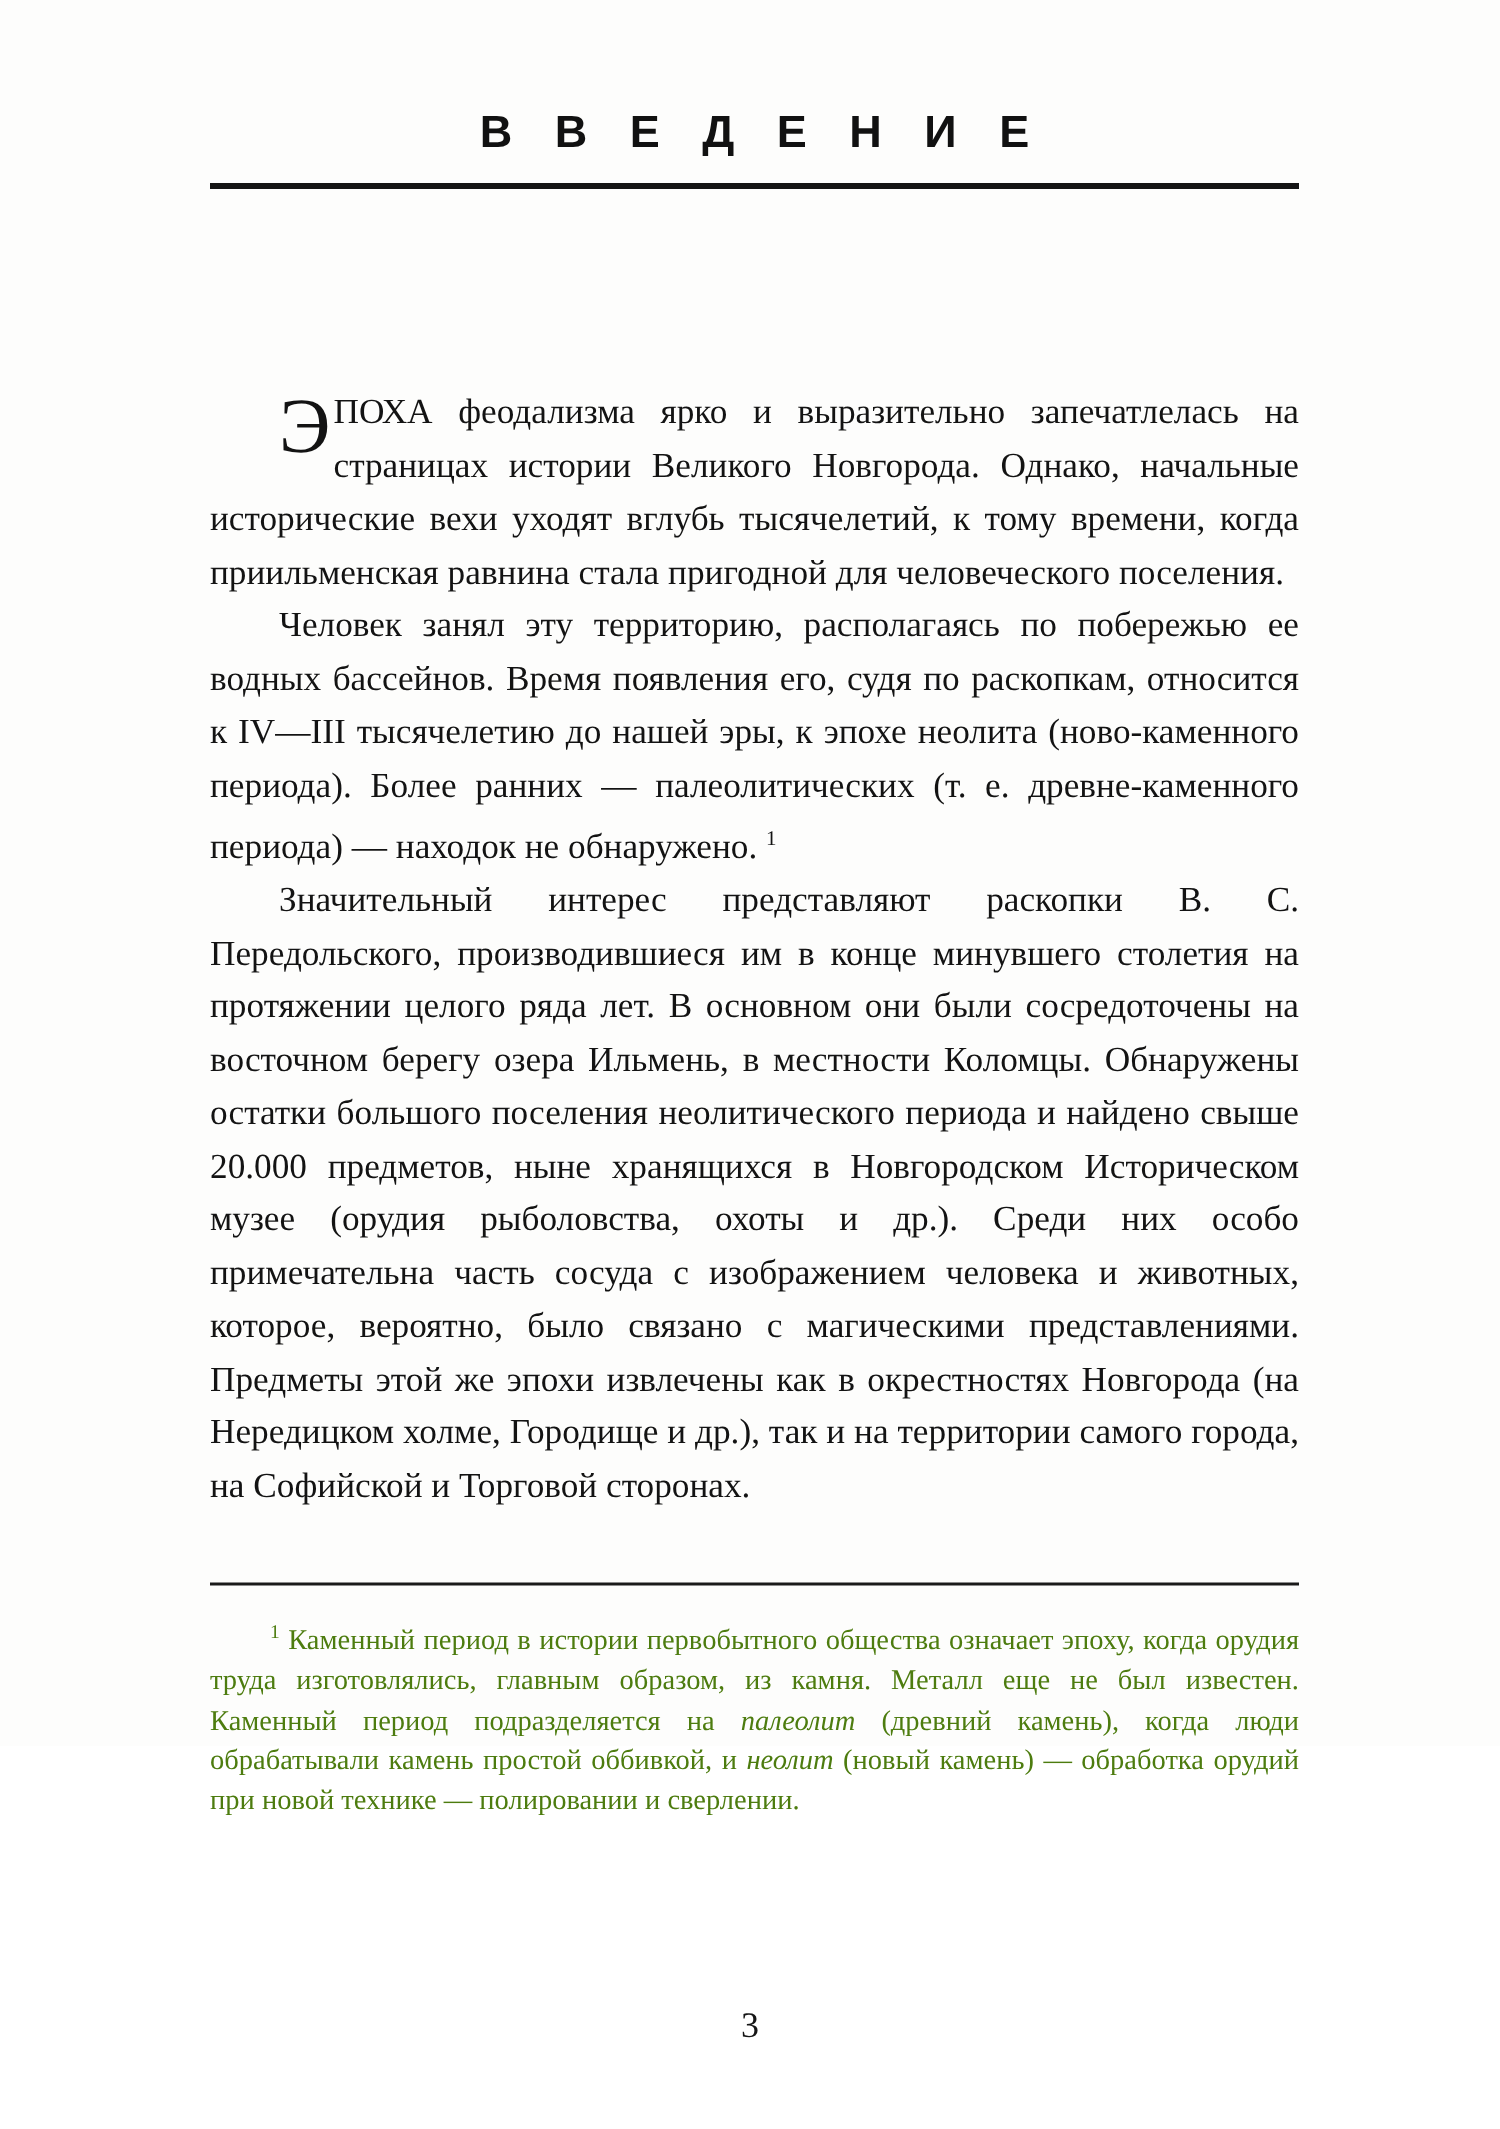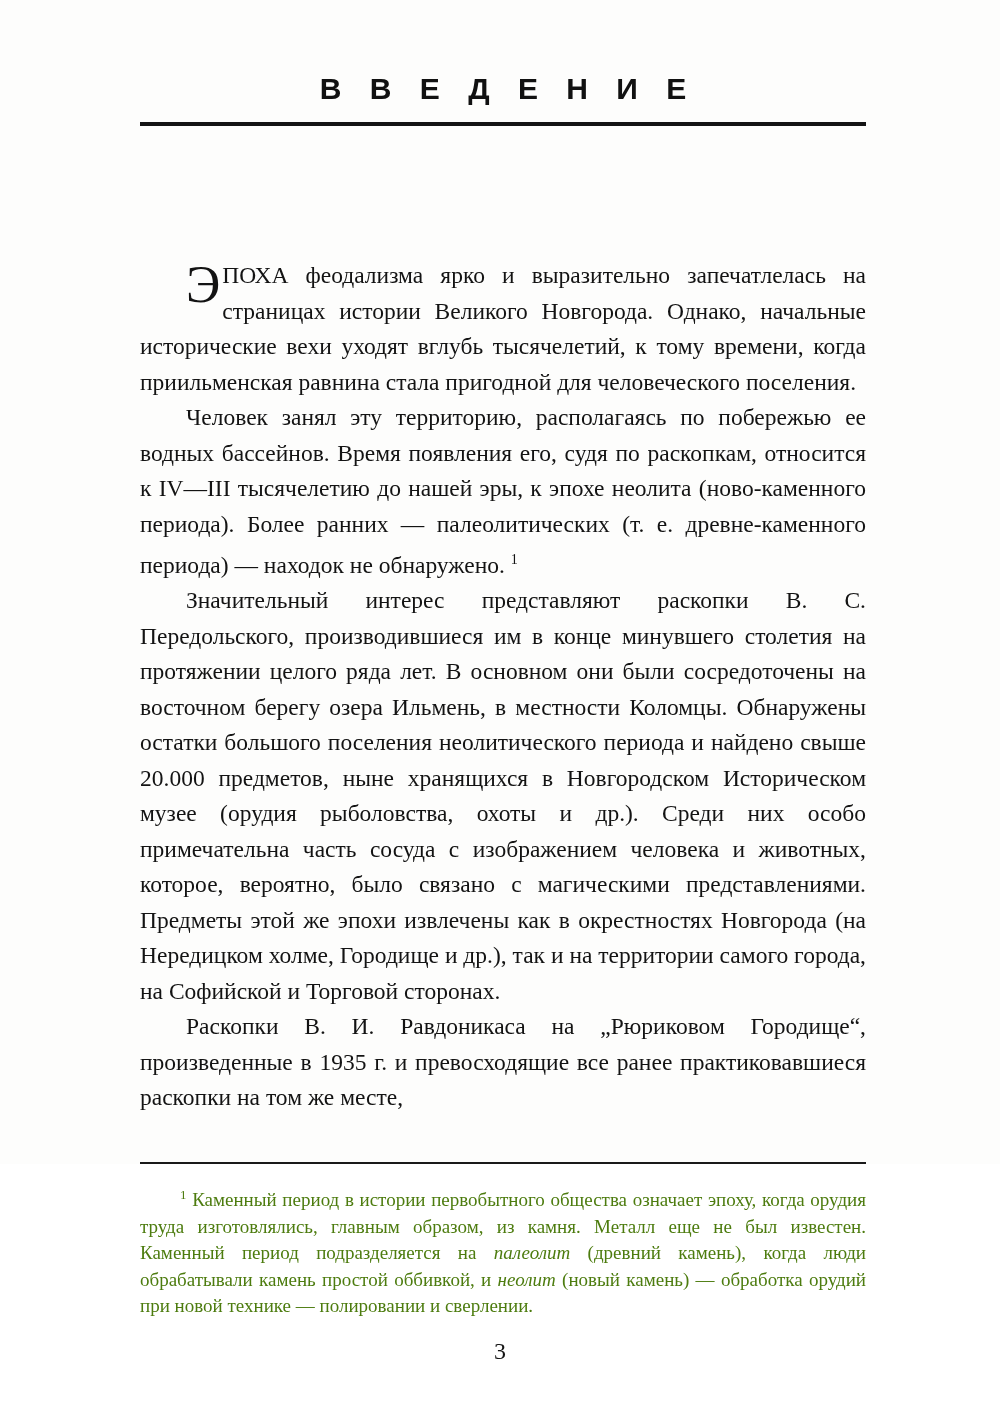--- a/index.html
+++ b/index.html
@@ -118,21 +118,20 @@
     <div class="rule-top"></div>
 
     <div class="body-text">
 
       <p class="first"><span class="dropcap">Э</span><span>ПОХА феодализма ярко и выразительно запечатлелась на страницах истории Великого Новгорода. Однако, начальные исторические вехи уходят вглубь тысячелетий, к тому времени, когда приильменская равнина стала пригодной для человеческого поселения.</span></p>
 
       <p><span>Человек занял эту территорию, располагаясь по побережью ее водных бассейнов. Время появления его, судя по раскопкам, относится к IV—III тысячелетию до нашей эры, к эпохе неолита (ново-каменного периода). Более ранних — палеолитических (т. е. древне-каменного периода) — находок не обнаружено. </span><sup class="fn-ref">1</sup></p>
 
       <p><span>Значительный интерес представляют раскопки В. С. Передольского, производившиеся им в конце минувшего столетия на протяжении целого ряда лет. В основном они были сосредоточены на восточном берегу озера Ильмень, в местности Коломцы. Обнаружены остатки большого поселения неолитического периода и найдено свыше 20.000 предметов, ныне хранящихся в Новгородском Историческом музее (орудия рыболовства, охоты и др.). Среди них особо примечательна часть сосуда с изображением человека и животных, которое, вероятно, было связано с магическими представлениями. Предметы этой же эпохи извлечены как в окрестностях Новгорода (на Нередицком холме, Городище и др.), так и на территории самого города, на Софийской и Торговой сторонах.</span></p>
 
-      <p><span>Раскопки В. И. Равдоникаса на „Рюриковом Городище“, произведенные в 1935 г. и превосходящие все ранее практиковавшиеся раскопки на том же месте,</span></p>
 
     </div>
 
     <div class="footnote-rule"></div>
 
     <div class="footnote">
       <p><sup>1</sup><span> Каменный период в истории первобытного общества означает эпоху, когда орудия труда изготовлялись, главным образом, из камня. Металл еще не был известен. Каменный период подразделяется на </span><em>палеолит</em><span> (древний камень), когда люди обрабатывали камень простой оббивкой, и </span><em>неолит</em><span> (новый камень) — обработка орудий при новой технике — полировании и сверлении.</span></p>
     </div>
 
   </div>

